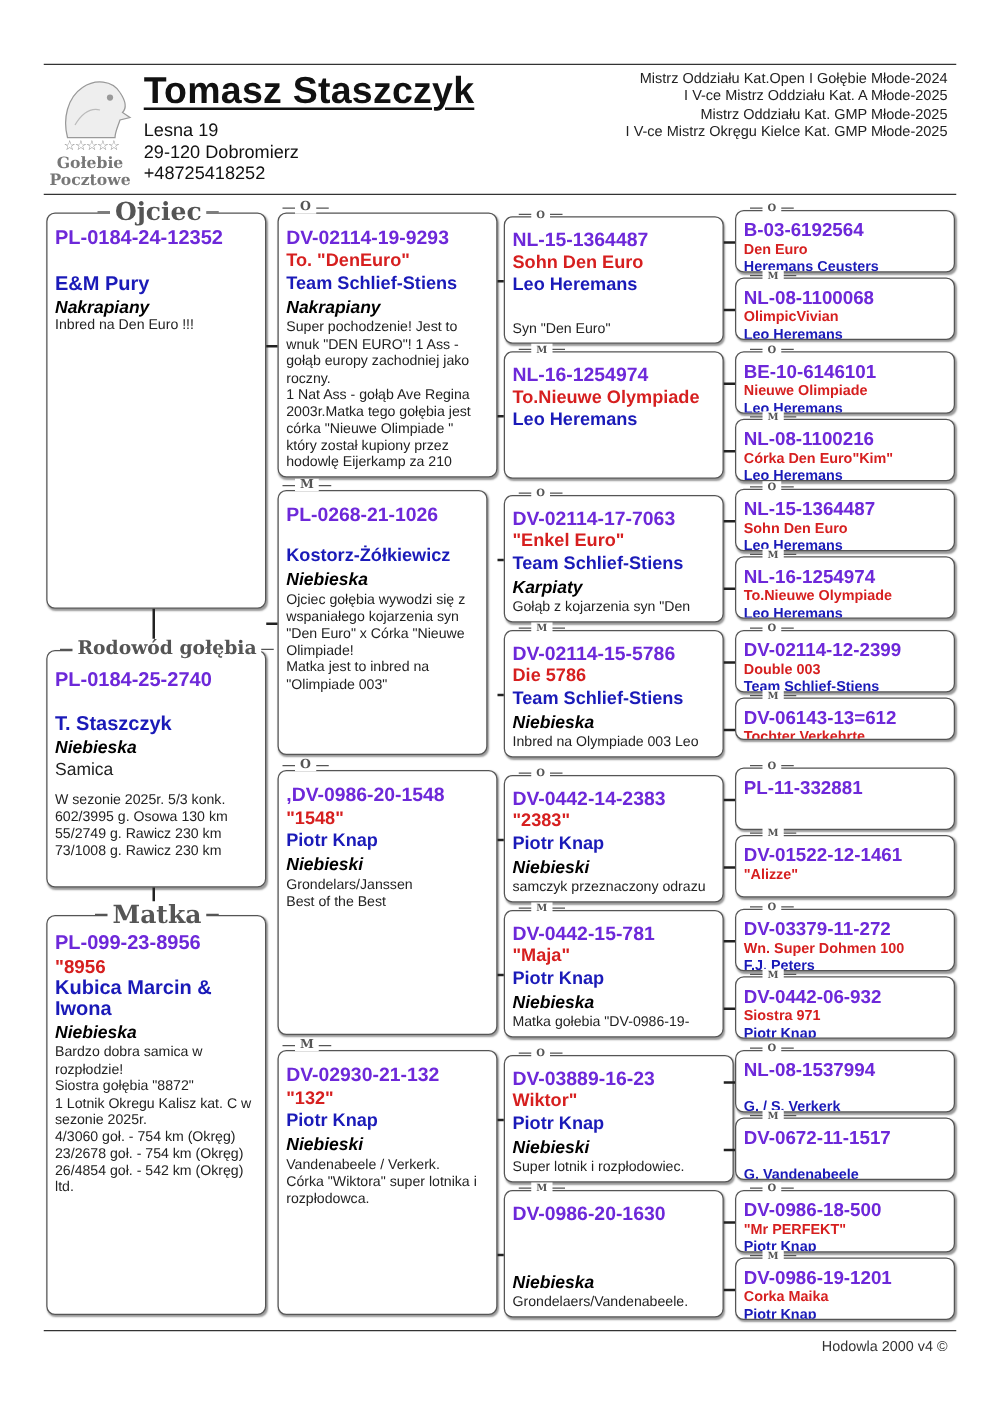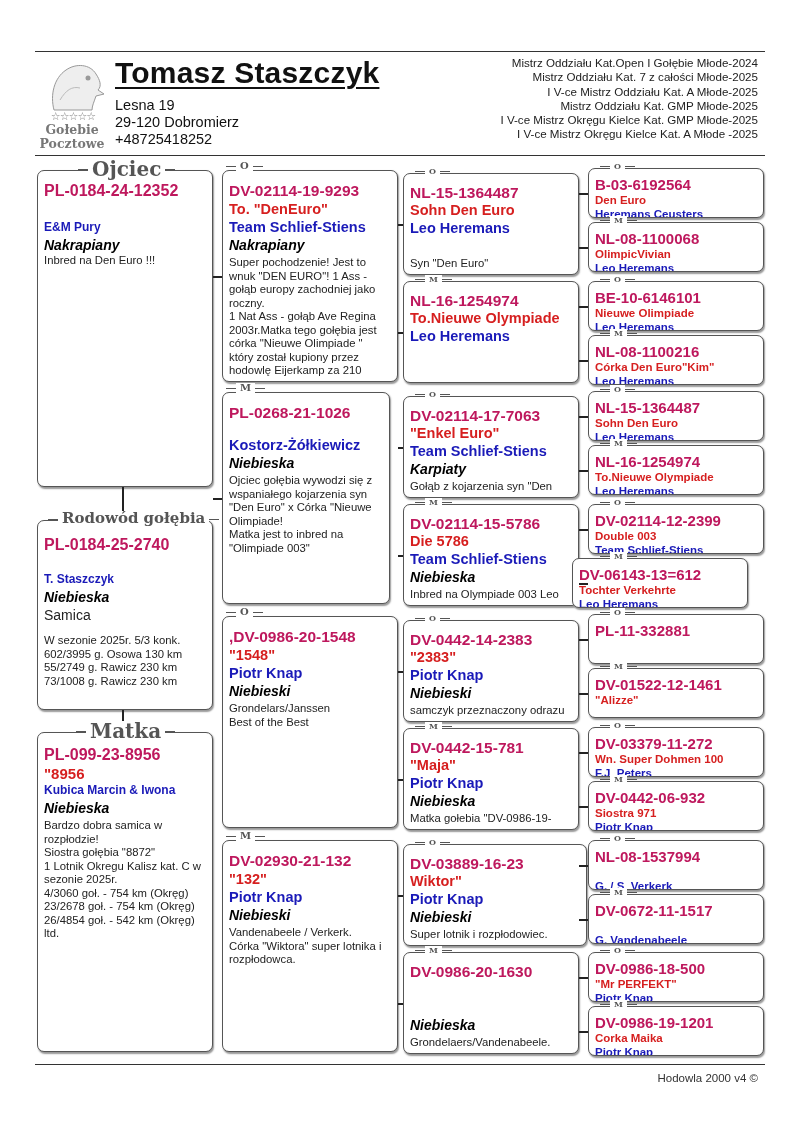--- a/index.html
+++ b/index.html
@@ -19,28 +19,28 @@
   .box { position:absolute; border:1.5px solid #555; border-radius:7px; background:#fff; box-shadow:1px 1.5px 1.5px #999; box-sizing:border-box; overflow:hidden; }
   .lbl { position:absolute; background:#fff; font-family:"DejaVu Serif", serif; font-weight:bold; color:#555; line-height:1; padding:0 4px; }
   .lbl.big { font-size:20px; }
   .lbl.mid { font-size:15px; }
   .lbl.small { font-size:10px; }
   .lbl.tiny { font-size:8px; }
   .lbl::before, .lbl::after { content:""; position:absolute; top:50%; height:0; border-top:1.5px solid #555; }
   .lbl::before { right:100%; width:10px; }
   .lbl::after { left:100%; width:10px; }
   .inner { position:absolute; left:6px; right:4px; top:10px; }
-  .ring { font-weight:bold; color:#be185d; }
+  .ring { font-weight:bold; color:#6d28d9; }
   .nick { font-weight:bold; color:#d61f1f; }
   .owner { font-weight:bold; color:#1a1ab8; }
   .color { font-weight:bold; font-style:italic; color:#000000; }
   .note { color:#222; }
   
   .g1 .ring { font-size:16px; line-height:20px; }
-  .g1 .nick, .g1 .owner { font-size:12px; line-height:17px; }
+  .g1 .nick, .g1 .owner { font-size:16px; line-height:17px; }
   .g1 .color { font-size:14px; line-height:18px; }
   .g1 .note { font-size:11.3px; line-height:13.5px; }
   .g2 .ring { font-size:15.5px; line-height:19px; }
   .g2 .nick, .g2 .owner { font-size:14.5px; line-height:18px; }
   .g2 .color { font-size:14px; line-height:18px; }
   .g2 .note { font-size:11.3px; line-height:13.5px; }
   .g3 .ring { font-size:15.5px; line-height:18px; }
   .g3 .nick, .g3 .owner { font-size:14.5px; line-height:17.5px; }
   .g3 .color { font-size:14px; line-height:18px; }
   .g3 .note { font-size:11.3px; line-height:13.5px; }
@@ -64,25 +64,23 @@
   <div class="l2">Pocztowe</div>
 </div>
 <div class="breeder-name">Tomasz Staszczyk</div>
 <div class="breeder-addr">
   <div>Lesna 19</div>
   <div>29-120 Dobromierz</div>
   <div>+48725418252</div>
 </div>
 <div class="titles">
   <div>Mistrz Oddziału Kat.Open I Gołębie Młode-2024</div>
-  <div>Mistrz Oddziału Kat. 7 z całości Młode-2025</div>
   <div>I V-ce Mistrz Oddziału Kat. A  Młode-2025</div>
   <div>Mistrz Oddziału Kat. GMP Młode-2025</div>
   <div>I V-ce Mistrz Okręgu Kielce Kat. GMP Młode-2025</div>
-  <div>I V-ce Mistrz Okręgu Kielce Kat. A  Młode -2025</div>
 </div>
 <div class="hr" style="top:155px;"></div>
 
 <div class="box g1" style="left:37px; top:170px; width:176px; height:317px;">
   <div class="inner">
     <div class="ring">PL-0184-24-12352</div>
     <div style="height:18px"></div>
     <div class="owner">E&amp;M Pury</div>
     <div class="color">Nakrapiany</div>
     <div class="note">Inbred na Den Euro !!!</div>
@@ -327,21 +325,21 @@
     </div>
     <div class="lbl tiny" style="left: 610px; top: 439px;">M</div>
     <div class="box g4" style="left: 588px; top: 504px; width: 176px; height: 50px;">
       <div class="inner" style="top: 8px;">
         <div class="ring">DV-02114-12-2399</div>
         <div class="nick">Double 003</div>
         <div class="owner">Team Schlief-Stiens</div>
       </div>
     </div>
     <div class="lbl tiny" style="left: 610px; top: 498px;">O</div>
-    <div class="box g4" style="left: 572px; top: 558px; width: 176px; height: 50px;">
+    <div class="box g4" style="left: 588px; top: 558px; width: 176px; height: 34px;">
       <div class="inner" style="top: 8px;">
         <div class="ring">DV-06143-13=612</div>
         <div class="nick">Tochter Verkehrte</div>
         <div class="owner">Leo Heremans</div>
       </div>
     </div>
     <div class="lbl tiny" style="left: 610px; top: 552px;">M</div>
     <div class="box g4" style="left: 588px; top: 614px; width: 176px; height: 50px;">
       <div class="inner" style="top: 8px;">
         <div class="ring">PL-11-332881</div>

